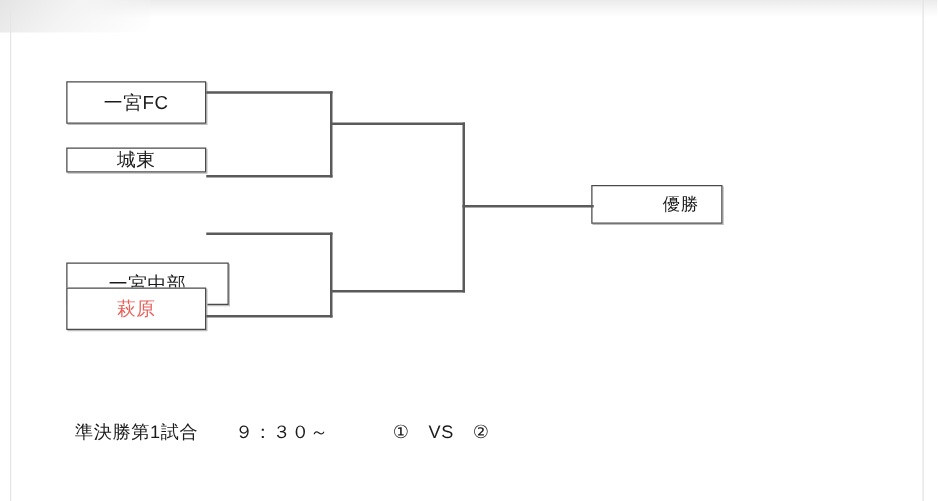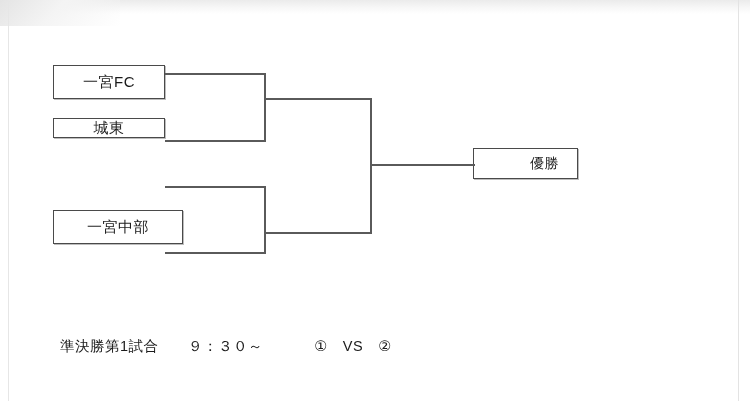--- a/index.html
+++ b/index.html
@@ -133,20 +133,23 @@
   </div>
 
   <div class="team-box" style="left:53px; top:118px; width:112px; height:20px;">
     <span style="color: rgb(26, 26, 26);">城東</span>
   </div>
 
   <div class="team-box" style="left:53px; top:162px; width:130px; height:34px;margin-top:48px;">
     <span style="color: rgb(26, 26, 26);">一宮中部</span>
   </div>
 
+  <div class="team-box red" style="left:53px; top:230px; width:112px; height:34px;">
+    <span style="color: rgb(232, 96, 90);">萩原</span>
+  </div>
 
   <div class="team-box champ" style="left:473px; top:148px; width:105px; height:31px;padding-left:38px;">
     <span>優勝</span>
   </div>
 
   <div class="ln h" style="left:165px; top:73px;  width:101px;"></div>
   <div class="ln h" style="left:165px; top:140px; width:101px;"></div>
   <div class="ln v" style="left:264px; top:73px;  height:69px;"></div>
   <div class="ln h" style="left:264px; top:98px;  width:108px;"></div>
 

